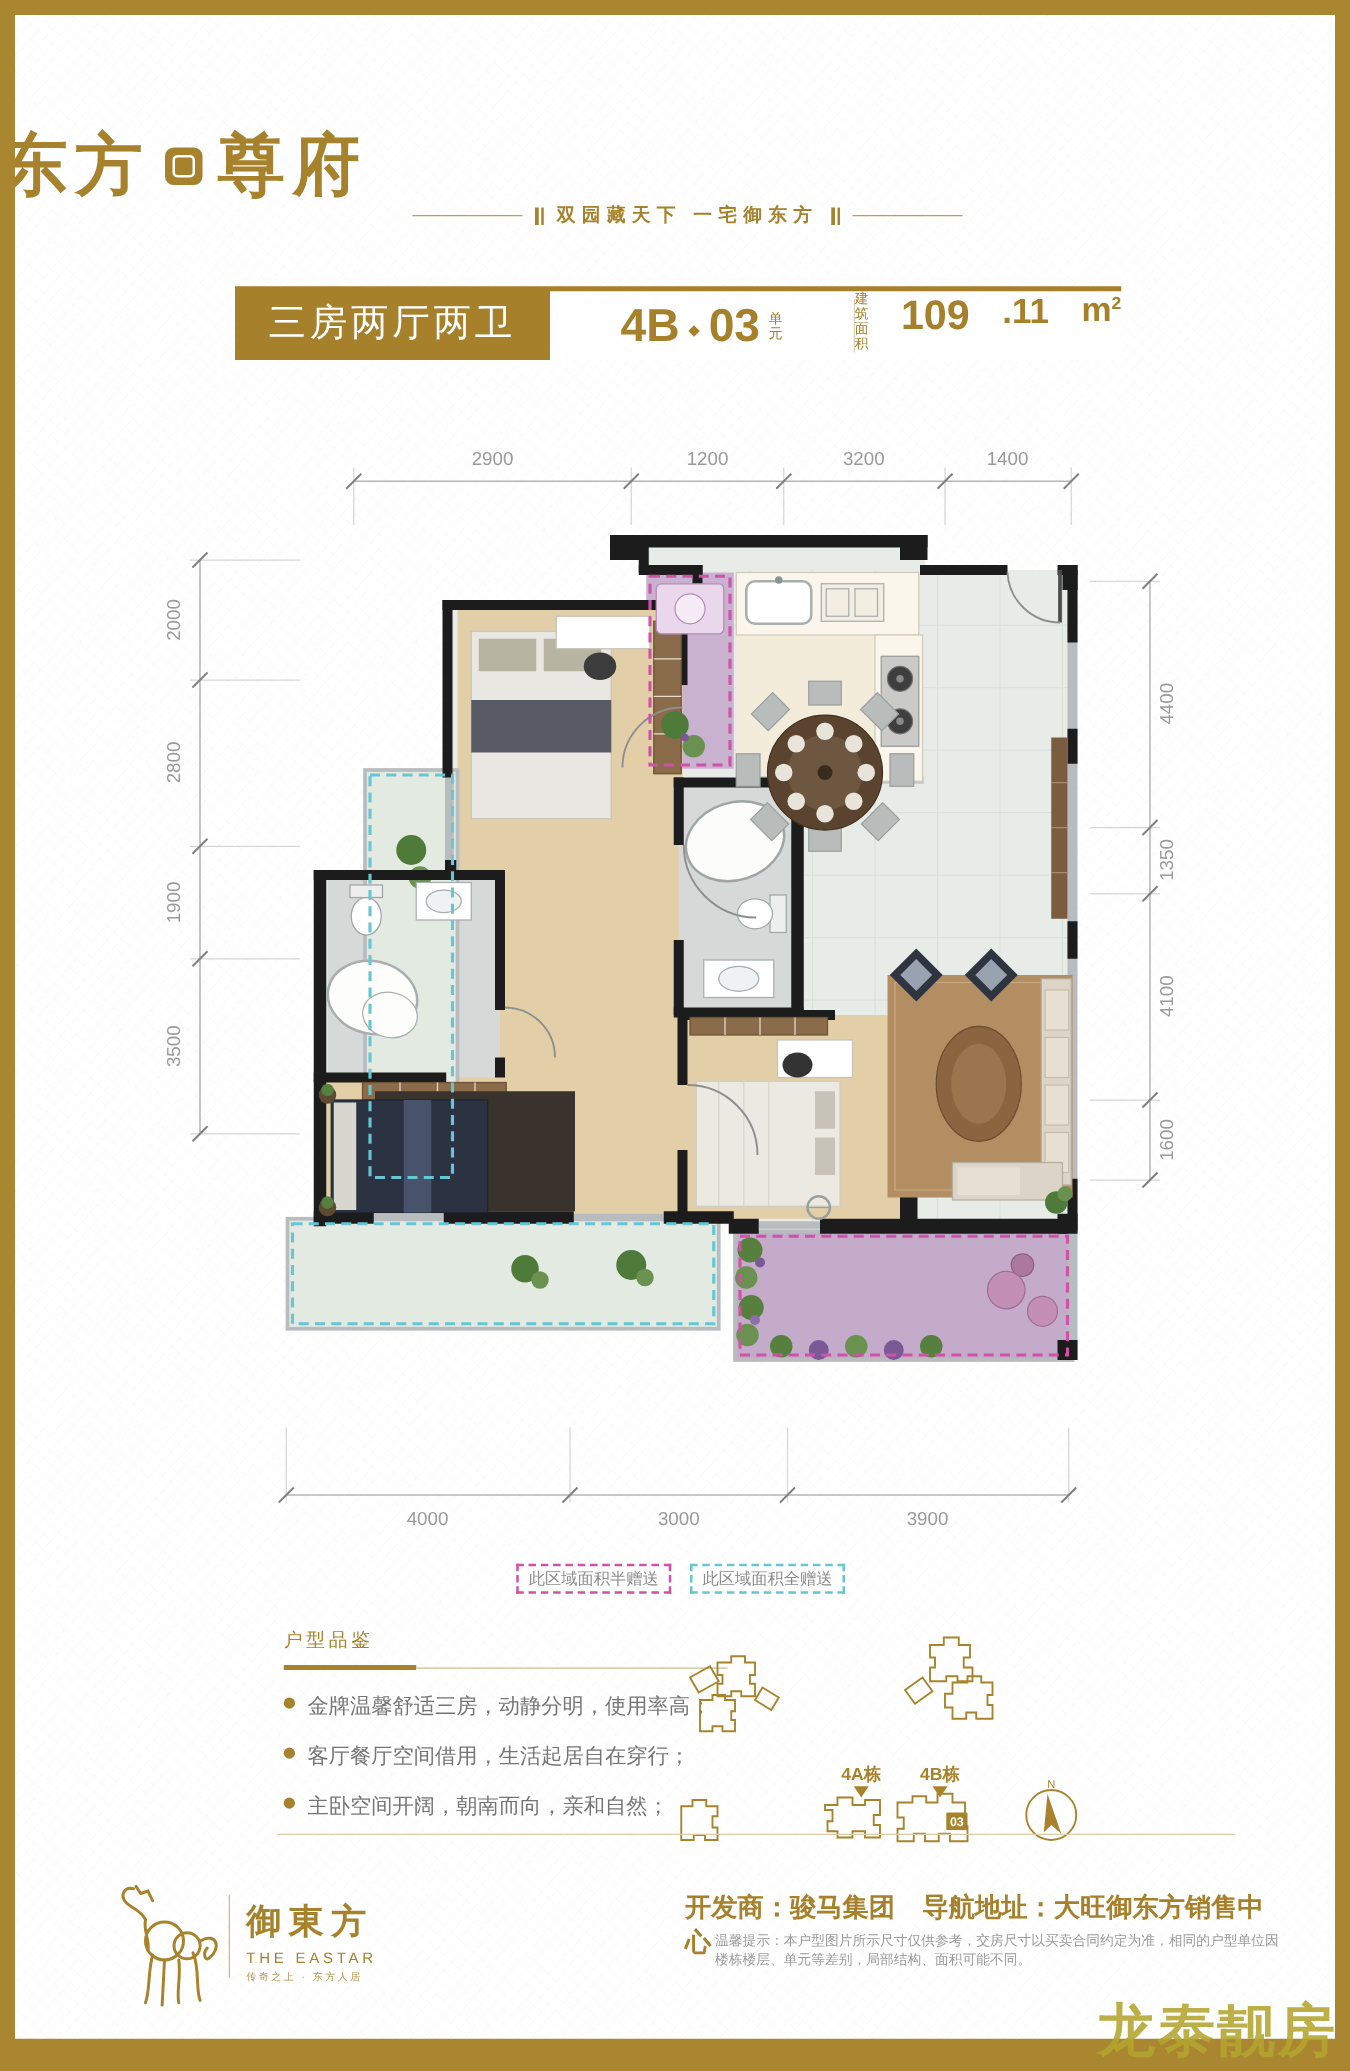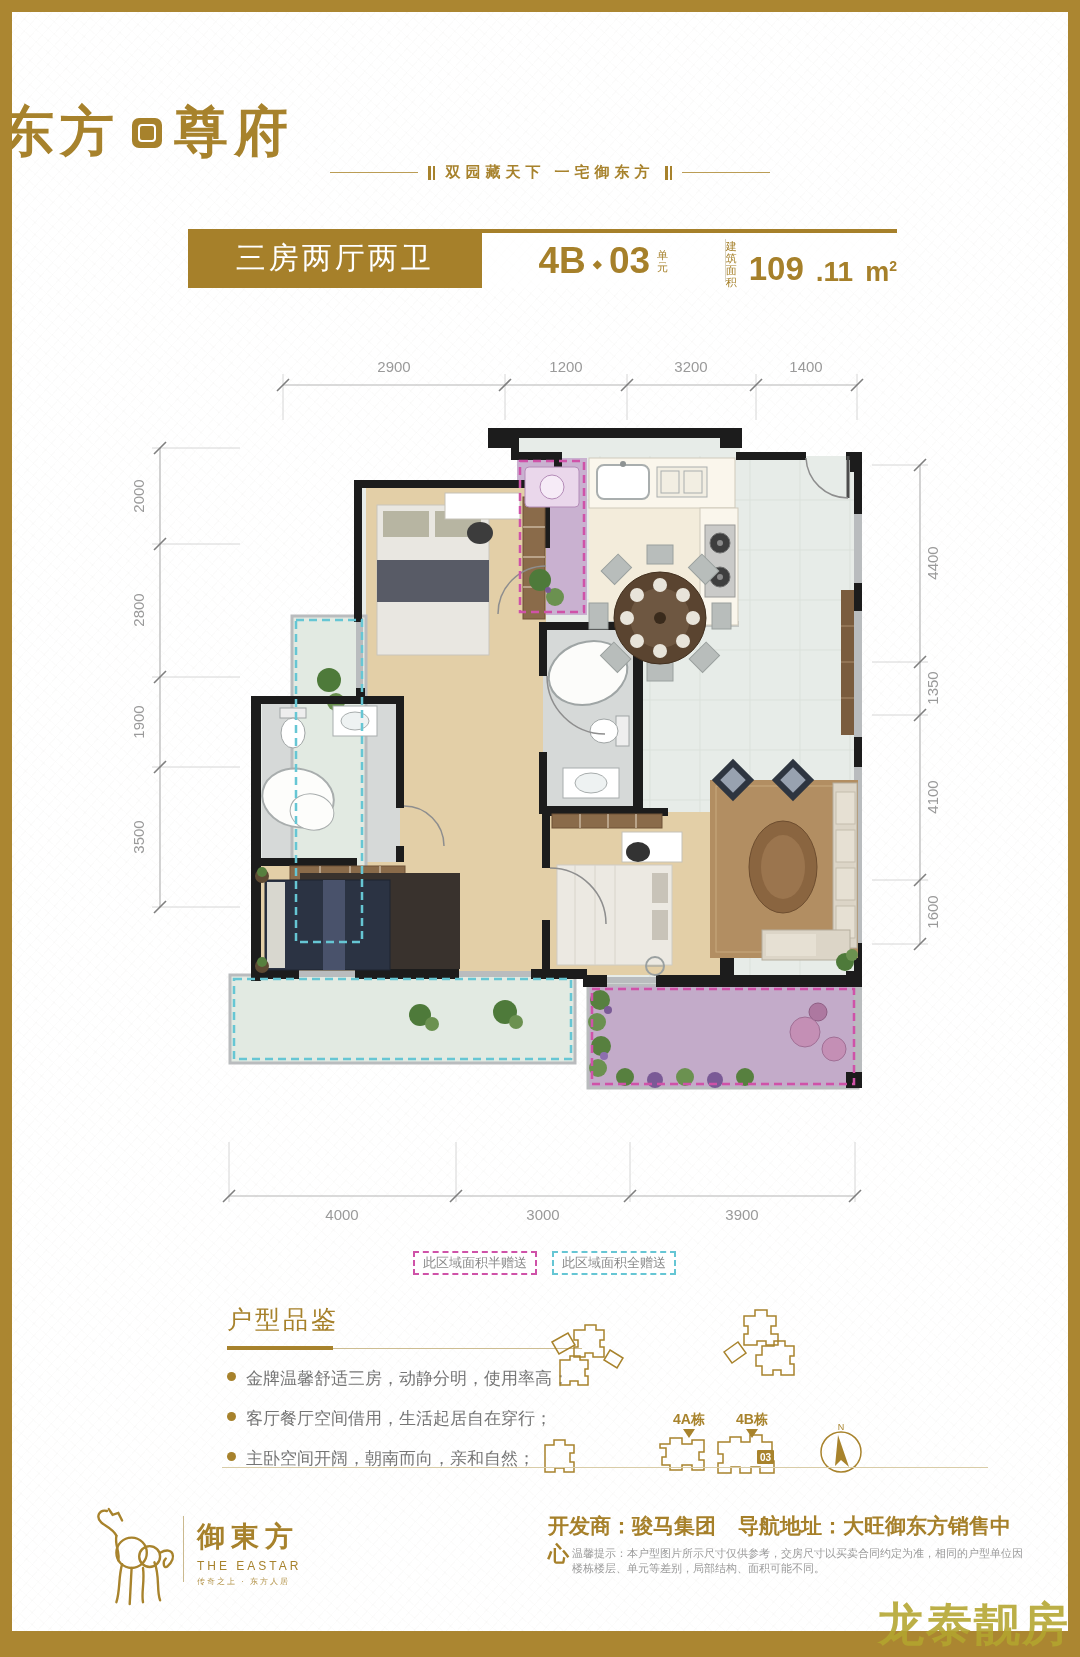--- a/index.html
+++ b/index.html
@@ -30,35 +30,35 @@
   .tag-text { font-size:15px; font-weight:bold; letter-spacing:5px; color:#a7822c; }
   
   .spec-bar { position:absolute; left:188px; top:229px; width:709px; height:59px; display:flex; }
   .spec-type { width:304px; background:#a6802a; color:#fff; font-size:30px; font-weight:normal; letter-spacing:3px; display:flex; align-items:center; justify-content:center; }
   .spec-rest { flex:1; display:flex; border-top:4px solid #a6802a; background:rgba(255,255,255,.6); }
   .spec-unit { width:243px; display:flex; align-items:center; justify-content:center; gap:7px; color:#a6802a; }
   .spec-unit .big { font-size:37px; font-weight:bold; }
   .spec-unit .diamond { font-size:12px; margin-top:6px; }
   .stack { display:flex; flex-direction:column; font-size:11px; line-height:12px; color:#a6802a; }
   .spec-div { width:1px; background:#d9d2c0; margin:6px 0; }
-  .spec-area { flex:1; display:flex; align-items:flex-end; justify-content:center; gap:12px; color:#a6802a; }
+  .spec-area { flex:1; display:flex; align-items:flex-start; justify-content:center; gap:26px; color:#a6802a; }
   .spec-area .num { font-size:33px; font-weight:bold; }
   .spec-area .dec { font-size:28px; font-weight:bold; }
   .spec-area .unit { font-size:27px; font-weight:bold; }
   .spec-area sup { font-size:14px; font-weight:bold; }
   
   .plan-svg { position:absolute; left:205px; top:425px; width:660px; height:670px; }
   .overlay-svg { position:absolute; left:0; top:0; width:1080px; height:1657px; z-index:5; pointer-events:none; }
   
   .legend-box { position:absolute; height:24px; display:flex; align-items:center; padding:0 8px; font-size:13px; color:#8b8b8b; background:#fff; }
   .legend-half { left:413px; top:1251px; border:2px dashed #cf52a8; }
   .legend-full { left:552px; top:1251px; border:2px dashed #66c6d4; }
   
   .features { position:absolute; left:227px; top:1303px; width:360px; }
-  .features-title { font-size:25px; color:#a7822c; letter-spacing:3px; }
+  .features-title { font-size:15px; color:#a7822c; letter-spacing:3px; }
   .features-rule { margin-top:10px; position:relative; height:4px; width:355px; }
   .features-rule .thick { position:absolute; left:0; top:0; width:106px; height:4px; background:#a7822c; }
   .features-rule .thin { position:absolute; left:106px; top:2px; width:249px; height:1px; background:#cdbd92; }
   .feature-item { display:flex; align-items:flex-start; gap:10px; margin-top:17px; font-size:17px; color:#757575; }
   .feature-item .dot { width:9px; height:9px; border-radius:50%; background:#a7822c; margin-top:5px; flex:0 0 auto; }
   
   .siteplan-svg { position:absolute; left:530px; top:1295px; width:470px; height:200px; }
   
   .footer-line { position:absolute; left:222px; top:1467px; width:766px; height:1px; background:#d9cca7; }
   .horse-svg { position:absolute; left:86px; top:1502px; width:95px; height:112px; }

